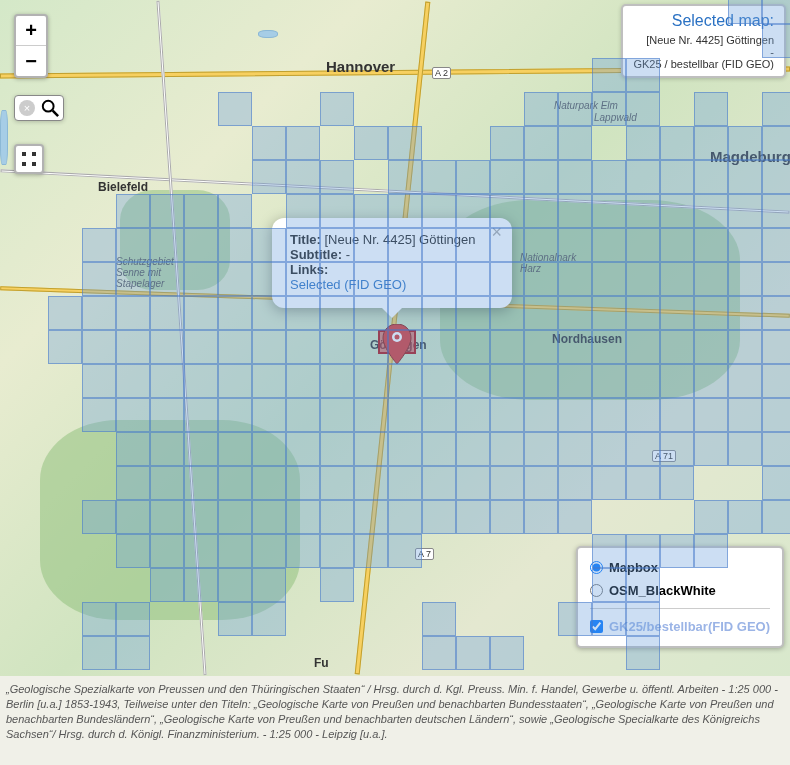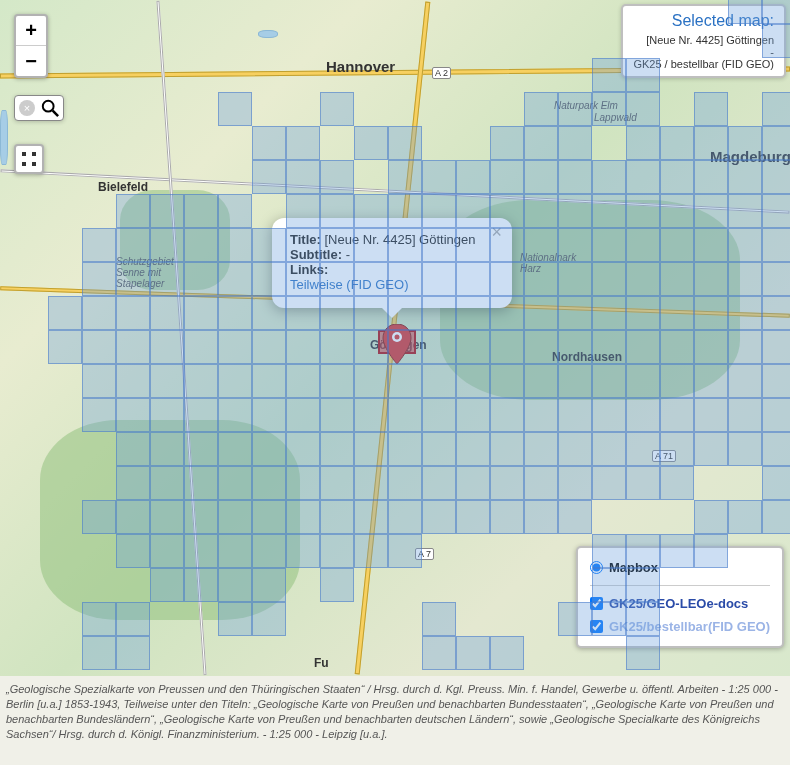--- a/index.html
+++ b/index.html
@@ -84,42 +84,42 @@
   <div class="road-b" style="left:180px;top:0;width:3px;height:676px;transform:rotate(-4deg);"></div>
 
   <div class="road-hwy" style="left:432px;top:67px;">A 2</div>
   <div class="road-hwy" style="left:415px;top:548px;">A 7</div>
   <div class="road-hwy" style="left:652px;top:450px;">A 71</div>
 
   <div class="city city-big" style="left:326px;top:58px;">Hannover</div>
   <div class="city" style="left:98px;top:180px;">Bielefeld</div>
   <div class="city city-big" style="left:710px;top:148px;">Magdeburg</div>
   <div class="city" style="left:370px;top:338px;">Göttingen</div>
-  <div class="city" style="left:552px;top:350px;">Nordhausen</div>
+  <div class="city" style="left:552px;top:332px;">Nordhausen</div>
   <div class="city" style="left:314px;top:656px;">Fu</div>
   <div class="city city-small" style="left:554px;top:100px;">Naturpark Elm</div>
   <div class="city city-small" style="left:594px;top:112px;">Lappwald</div>
   <div class="city city-small" style="left:116px;top:224px;width:80px;white-space:normal;margin-top:32px;">Schutzgebiet Senne mit Stapelager</div>
   <div class="city city-small" style="left:520px;top:252px;width:70px;white-space:normal;">Nationalnark Harz</div>
 
   <div class="marker-box"></div>
   <div class="marker">
     <svg width="30" height="40" viewBox="0 0 30 40">
       <path d="M15 0C7 0 1 6 1 14c0 10 14 26 14 26s14-16 14-26C29 6 23 0 15 0z" fill="#d7352e" stroke="#8a1a12" stroke-width="1"></path>
       <circle cx="15" cy="13" r="5" fill="#fff"></circle>
       <circle cx="15" cy="13" r="2.5" fill="#d7352e"></circle>
     </svg>
   </div>
 
   <div class="popup">
     <span class="close">×</span>
     <div><b>Title:</b> <span>[Neue Nr. 4425] Göttingen</span></div>
     <div><b>Subtitle:</b> <span>-</span></div>
     <div><b>Links:</b></div>
-    <a href="#">Teilweise (FID GEO)</a>
+    <a href="#">Selected (FID GEO)</a>
     <div class="popup-tip"></div>
   </div>
 
   <div class="zoom-ctrl">
     <div class="zoom-btn">+</div>
     <div class="zoom-btn">−</div>
   </div>
 
   <div class="search-box">
     <span class="search-clear">×</span>
@@ -144,27 +144,27 @@
     <div>-</div>
     <div>GK25 / bestellbar (FID GEO)</div>
   </div>
 
   <div class="layers-panel">
     <div class="base">
       <label>
           <input type="radio" name="base" checked="" style="">
           <span>Mapbox</span>
         </label>
+      <label>
+          <input type="radio" name="base" style="">
+          <span>OSM_BlackWhite</span>
+        </label>
     </div>
     <hr>
     <div class="ov">
-      <label>
-          <input type="checkbox" checked="" style="">
-          <span>GK25/GEO-LEOe-docs</span>
-        </label>
       <label class="ov-dim">
           <input type="checkbox" checked="" style="">
           <span>GK25/bestellbar(FID GEO)</span>
         </label>
     </div>
   </div>
 
 
   <div id="grid-layer">
       <div class="grid-sq" style="left: 728px; top: -10px; width: 34px; height: 34px;"></div>

